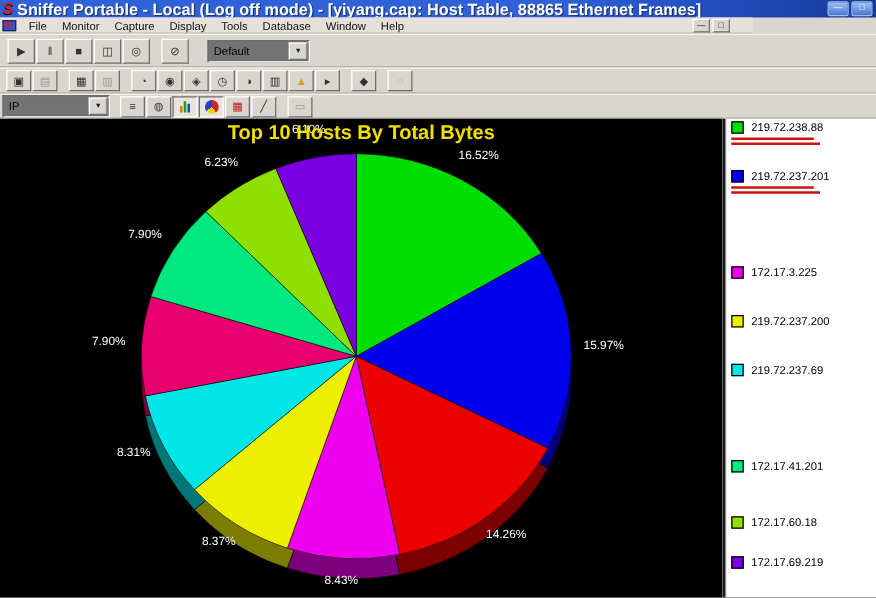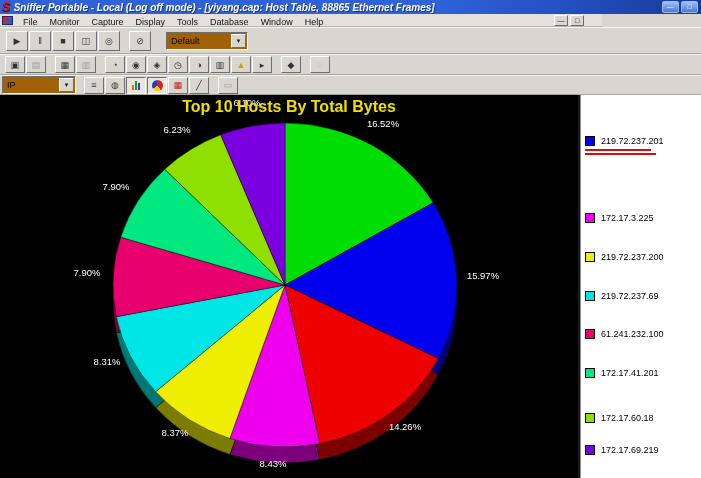--- a/index.html
+++ b/index.html
@@ -6,22 +6,22 @@
   html,body { width:701px; height:478px; overflow:hidden; }
   body { font-family:"Liberation Sans", sans-serif; background:#d9d6cf; }
   #app { position:relative; width:701px; height:478px; background:#d9d6cf; }
 
   
   .titlebar { position:absolute; left:0; top:0; width:701px; height:14px;
     background:linear-gradient(90deg,#2f62d8 0%,#2f62d8 62%,#234ec0 82%,#173a97 100%);
     display:flex; align-items:center; padding-left:2px; overflow:hidden; }
   .titlebar .logo { color:#e01818; font-weight:bold; font-size:13px; line-height:12px;
     font-style:italic; margin-right:3px; text-shadow:0 1px 0 #000; }
-  .titlebar .ttext { color:#fff; font-weight:bold; font-size:10px; white-space:nowrap;
-    text-shadow:1px 1px 0 rgba(0,0,0,.45);font-style:italic; }
+  .titlebar .ttext { color:#fff; font-weight:bold; font-size:13px; white-space:nowrap;
+    text-shadow:1px 1px 0 rgba(0,0,0,.45); }
   .winbtns { position:absolute; right:3px; top:1px; display:flex; gap:2px; }
   .winbtn { width:17px; height:12px; border-radius:2px; border:1px solid #9db9ea;
     background:linear-gradient(#9dc0f5,#4a79d4); color:#fff; font-size:7px; line-height:10px;
     text-align:center; }
 
   
   .menubar { position:absolute; left:0; top:14px; width:602px; height:13px;
     background:#e3e1da; border-bottom:1px solid #b9b6ae; display:flex; align-items:center; }
   .mdi-icon { width:11px; height:9px; margin:0 4px 0 2px; background:#3a55c0;
     border:1px solid #23255e; position:relative; }
@@ -40,28 +40,28 @@
   #toolbar3 { top:75px; height:20px; padding-left:2px; }
   .tbtn { border:1px solid; border-color:#fff #6d6d6d #6d6d6d #fff; background:#d9d6cf;
     display:flex; align-items:center; justify-content:center; color:#333; margin-right:1px; }
   #toolbar1 .tbtn { width:22px; height:20px; font-size:9px; }
   #toolbar2 .tbtn, #toolbar3 .tbtn { width:20px; height:17px; font-size:9px; }
   .tbtn.disabled { color:#a19e96; }
   .tbtn.pressed { border-color:#6d6d6d #fff #fff #6d6d6d; background:#e7e4dd; }
   .tbtn.alarm { color:#d99f00; }
   .tbtn.reddish { color:#c22020; }
   .tsep { width:8px; height:100%; }
-  .combo { height:18px; background:#a16207; border:1px solid; border-color:#6d6d6d #fff #fff #6d6d6d;
+  .combo { height:18px; background:#737373; border:1px solid; border-color:#6d6d6d #fff #fff #6d6d6d;
     display:flex; align-items:center; position:relative;justify-content:center; }
   .combo .cval { font-size:9px; padding-left:4px; flex:1; color:#000; }
   .combo .carr { width:15px; height:14px; margin-right:1px; background:#d9d6cf;
     border:1px solid; border-color:#fff #6d6d6d #6d6d6d #fff; font-size:6px; color:#222;
     display:flex; align-items:center; justify-content:center; }
   #profile-combo { width:82px; margin-left:14px; }
-  #protocol-combo { width:74px; }
+  #protocol-combo { width:86px; }
   
   .mini-bars { display:flex; align-items:flex-end; gap:1px; height:10px; }
   .mini-bars i { width:2px; display:block; }
   .mini-pie { width:11px; height:11px; border-radius:50%;
     background:conic-gradient(#d82020 0 40%, #f0d000 40% 65%, #2040d0 65% 100%); }
 
   
   #chart-area { position:absolute; left:0; top:95px; width:578px; height:383px; background:#000; }
   #chart-title { position:absolute; left:0; top:3px; width:100%; text-align:center;
     color:#f0e000; font-weight:bold; font-size:16px; }
@@ -187,42 +187,44 @@
         <text x="107" y="270" fill="#ffffff" font-size="9.5" text-anchor="middle" font-family="Liberation Sans, sans-serif">8.31%</text>
         <text x="87" y="181" fill="#ffffff" font-size="9.5" text-anchor="middle" font-family="Liberation Sans, sans-serif">7.90%</text>
         <text x="116" y="95" fill="#ffffff" font-size="9.5" text-anchor="middle" font-family="Liberation Sans, sans-serif">7.90%</text>
         <text x="177" y="38" fill="#ffffff" font-size="9.5" text-anchor="middle" font-family="Liberation Sans, sans-serif">6.23%</text>
         <text x="247" y="11" fill="#ffffff" font-size="9.5" text-anchor="middle" font-family="Liberation Sans, sans-serif">6.10%</text>
       </svg>
     <div id="chart-title">Top 10 Hosts By Total Bytes</div>
   </div>
 
   <div id="legend">
+      <div class="legend-item" style="top: 2px;">
+        <span class="legend-swatch" style="background: rgb(0, 221, 0);"></span>
+        <span class="legend-label">219.72.238.88</span>
+        <span class="legend-ul" style="top: 13px; width: 66px; background: rgb(207, 16, 16);"></span>
+        <span class="legend-ul" style="top: 17px; width: 71px; background: rgb(207, 16, 16);"></span>
+      </div>
       <div class="legend-item" style="top: 40.7px; justify-content: center;">
         <span class="legend-swatch" style="background: rgb(0, 0, 238);"></span>
         <span class="legend-label">219.72.237.201</span>
         <span class="legend-ul" style="top: 13px; width: 66px; background: rgb(207, 16, 16);"></span>
         <span class="legend-ul" style="top: 17px; width: 71px; background: rgb(207, 16, 16);"></span>
       </div>
       <div class="legend-item" style="top: 118.1px; text-align: right;">
         <span class="legend-swatch" style="background: rgb(238, 0, 238);"></span>
         <span class="legend-label">172.17.3.225</span>
       </div>
       <div class="legend-item" style="top: 156.8px;">
         <span class="legend-swatch" style="background: rgb(238, 238, 0);"></span>
         <span class="legend-label">219.72.237.200</span>
       </div>
       <div class="legend-item" style="top: 195.5px; text-align: center;">
         <span class="legend-swatch" style="background: rgb(0, 229, 229);"></span>
         <span class="legend-label">219.72.237.69</span>
       </div>
-      <div class="legend-item" style="top: 234.2px;">
-        <span class="legend-swatch" style="background: rgb(232, 0, 110);"></span>
-        <span class="legend-label">61.241.232.100</span>
-      </div>
       <div class="legend-item" style="top: 272.9px; text-align: center;">
         <span class="legend-swatch" style="background: rgb(0, 232, 126);"></span>
         <span class="legend-label">172.17.41.201</span>
       </div>
       <div class="legend-item" style="top: 318px;">
         <span class="legend-swatch" style="background: rgb(143, 223, 0);"></span>
         <span class="legend-label">172.17.60.18</span>
       </div>
       <div class="legend-item" style="top: 350.3px;">
         <span class="legend-swatch" style="background: rgb(122, 0, 224);"></span>

